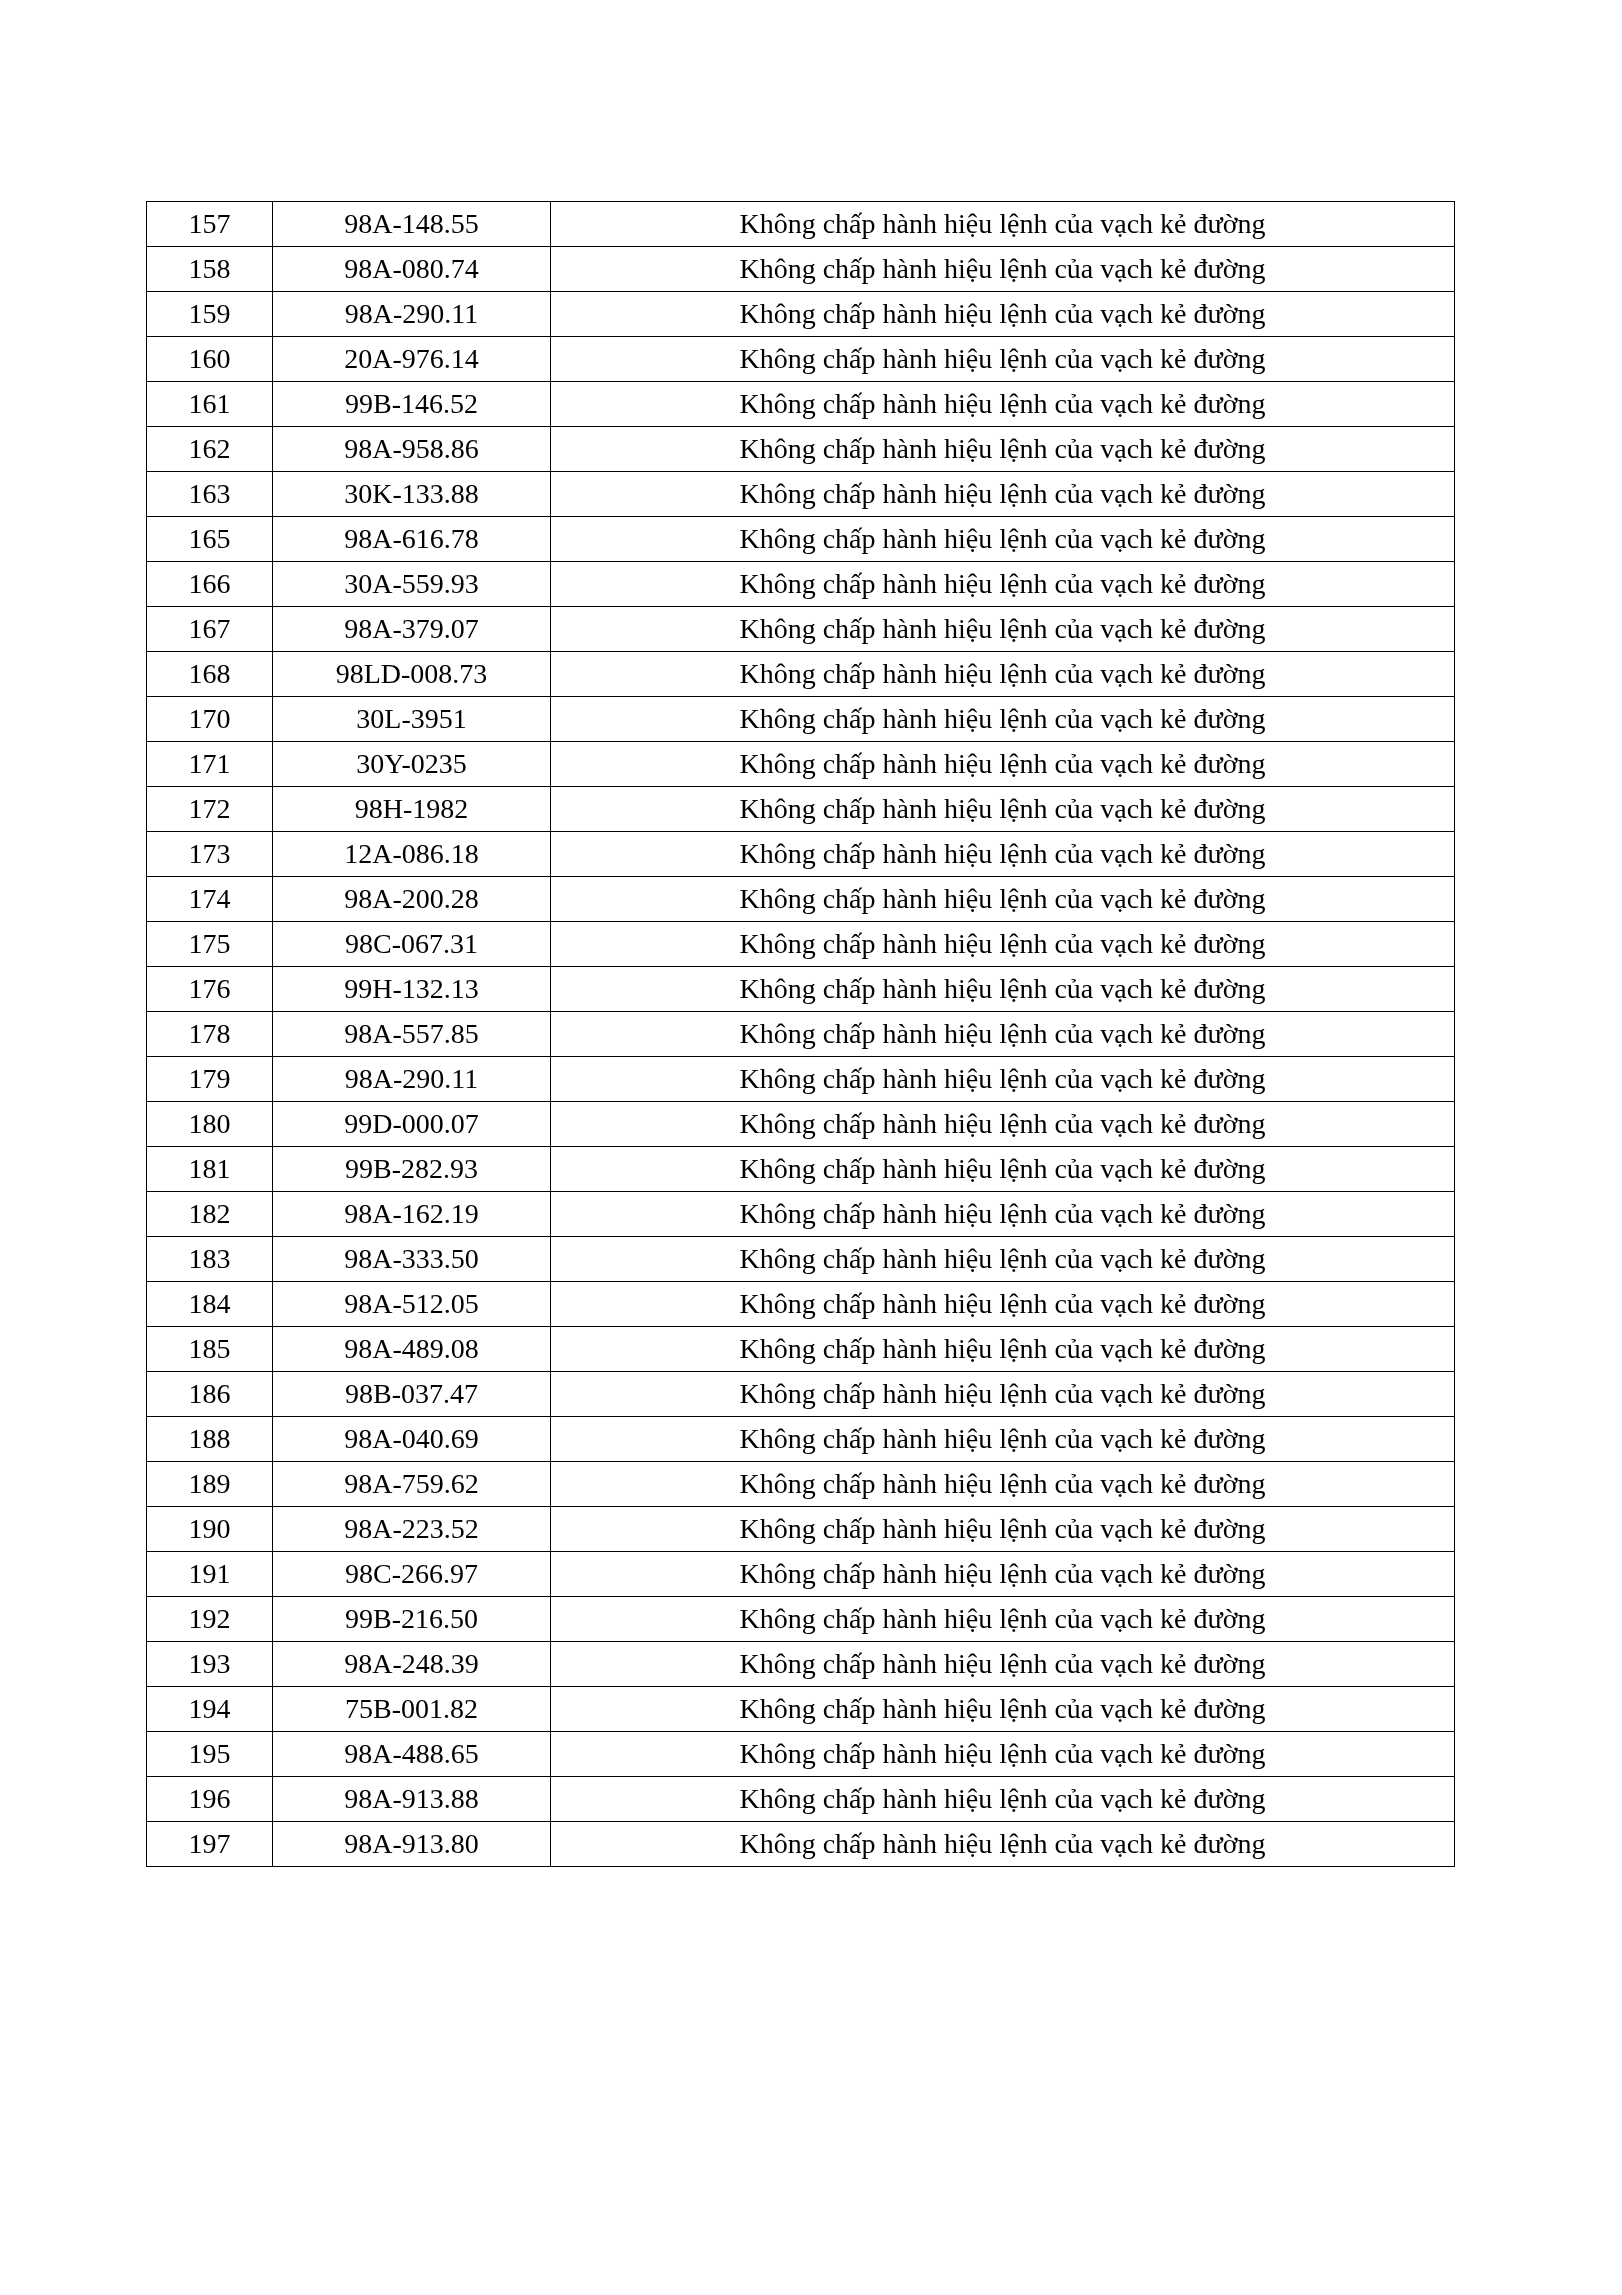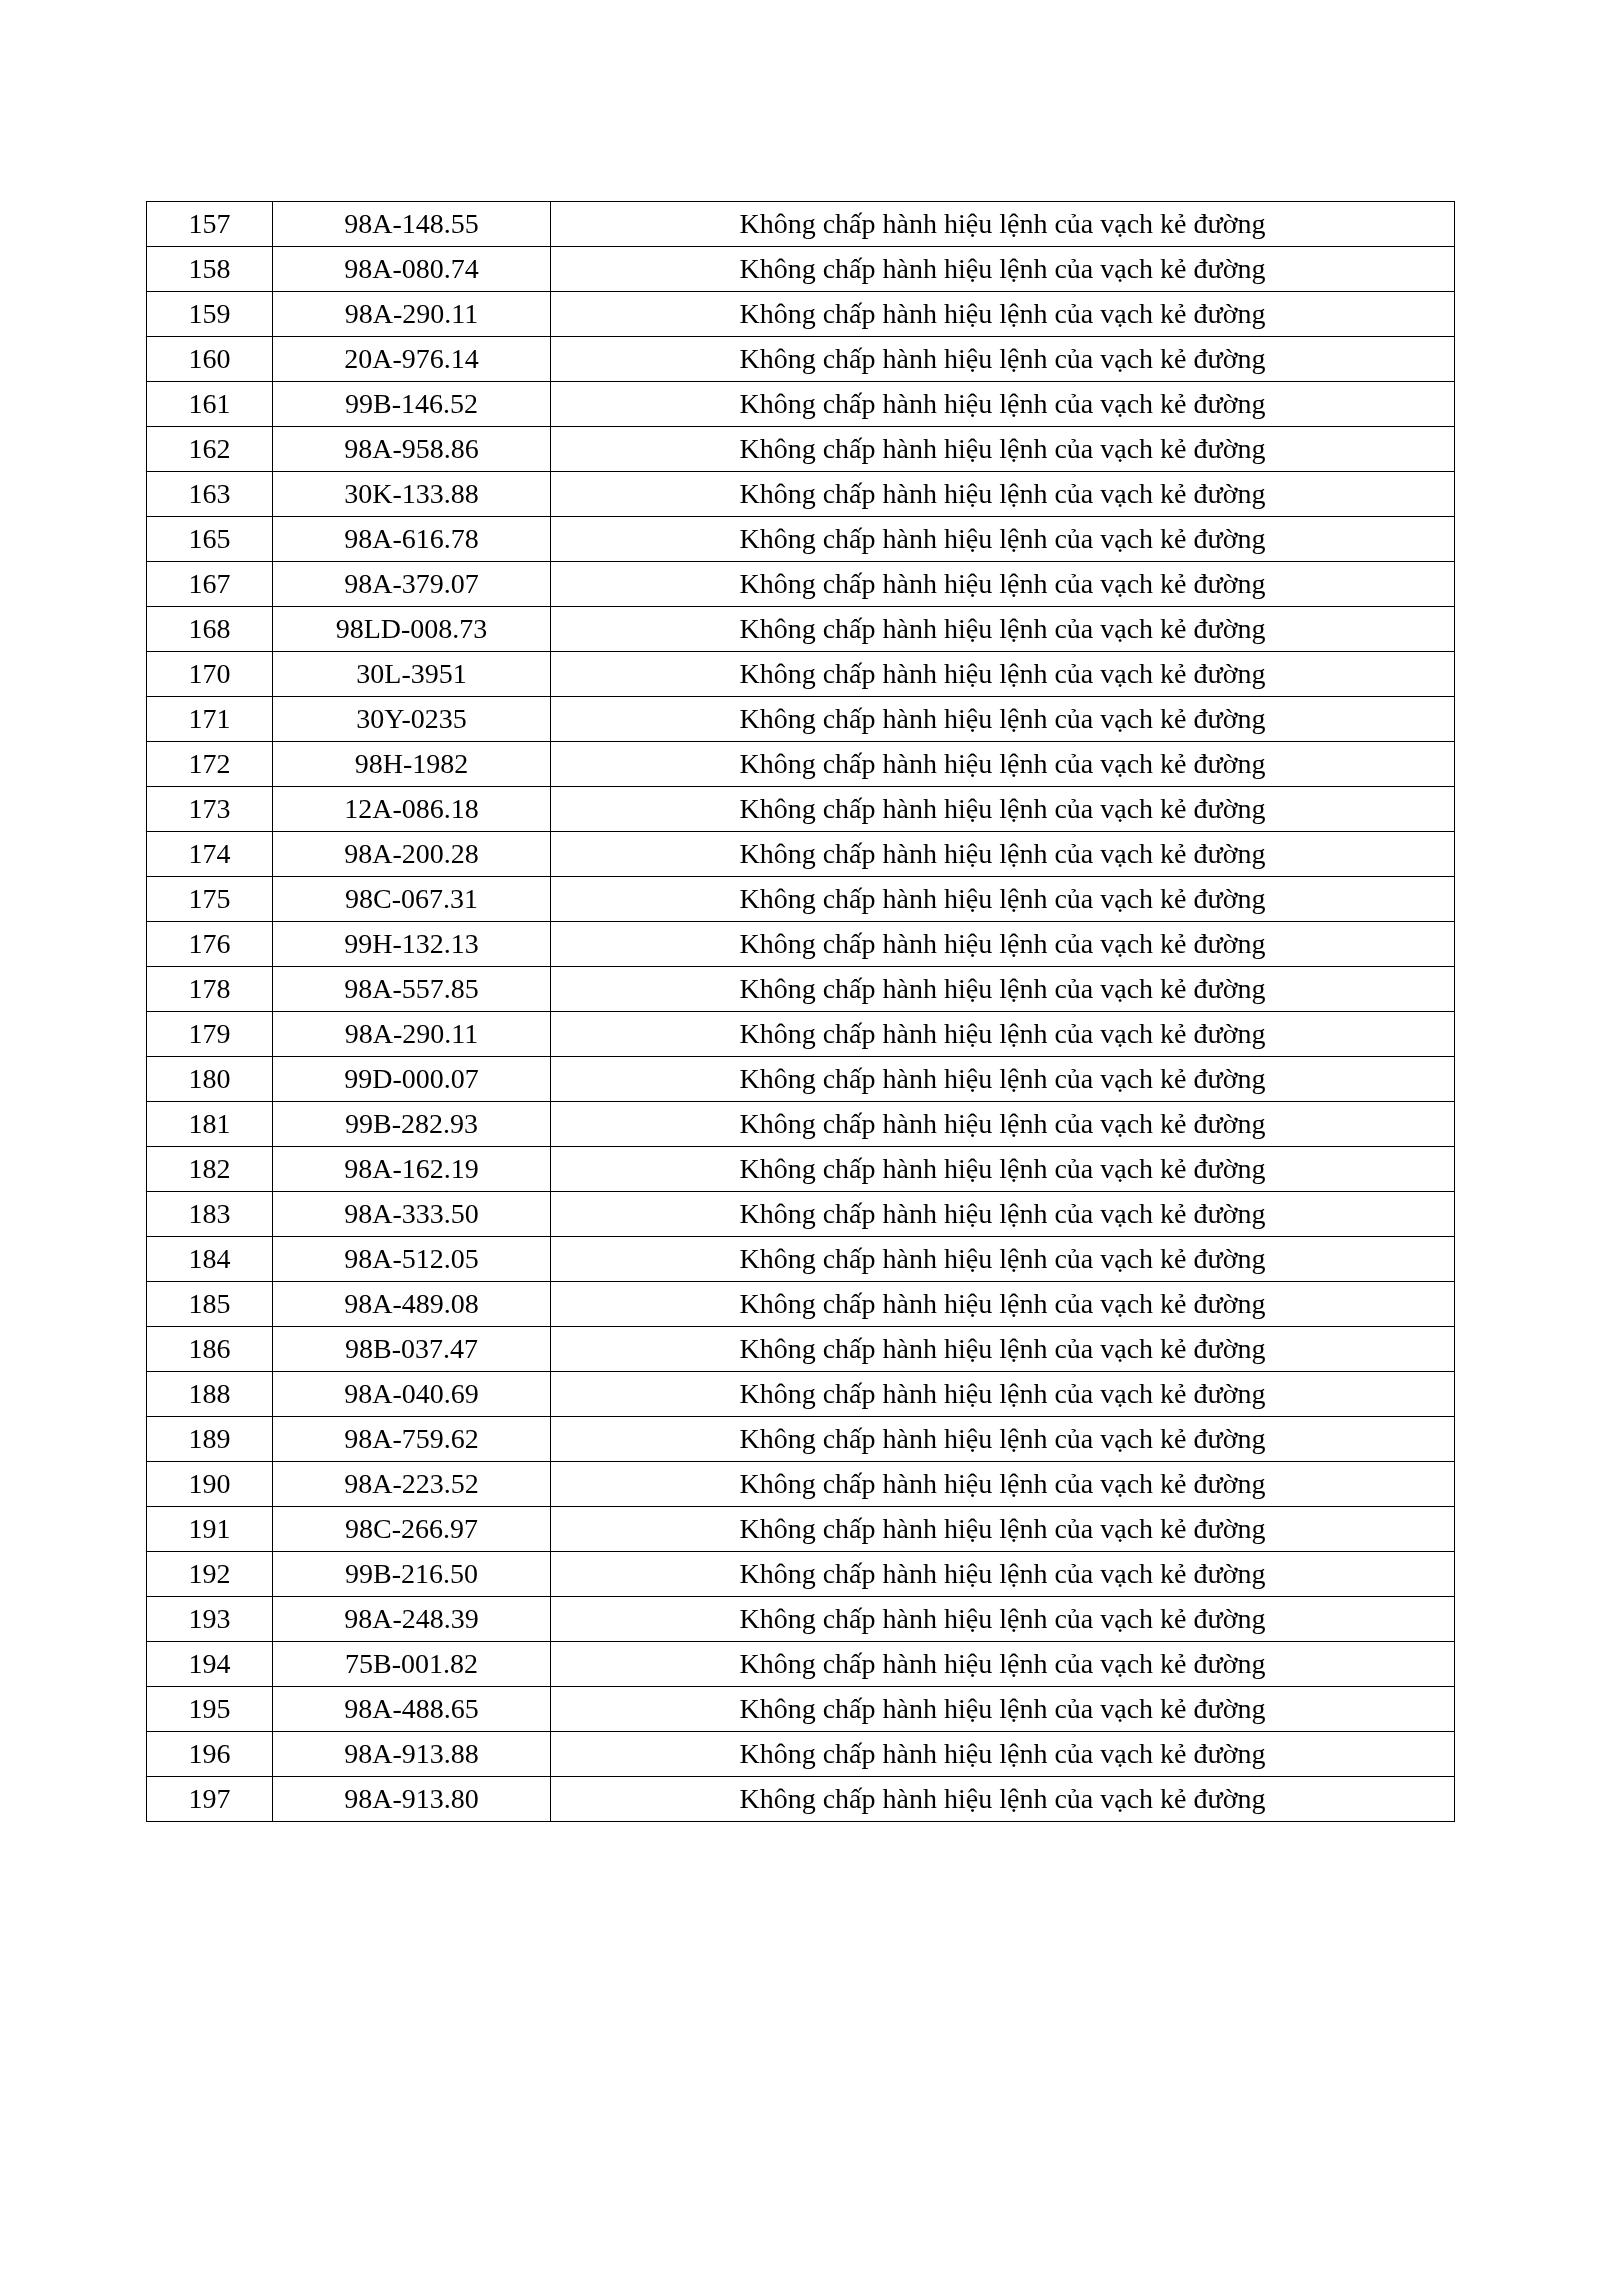--- a/index.html
+++ b/index.html
@@ -102,20 +102,25 @@
             <td class="stt">163</td>
             <td class="plate">30K-133.88</td>
             <td class="viol">Không chấp hành hiệu lệnh của vạch kẻ đường</td>
           </tr>
           <tr>
             <td class="stt">165</td>
             <td class="plate">98A-616.78</td>
             <td class="viol">Không chấp hành hiệu lệnh của vạch kẻ đường</td>
           </tr>
           <tr>
+            <td class="stt">166</td>
+            <td class="plate">30A-559.93</td>
+            <td class="viol">Không chấp hành hiệu lệnh của vạch kẻ đường</td>
+          </tr>
+          <tr>
             <td class="stt">167</td>
             <td class="plate">98A-379.07</td>
             <td class="viol">Không chấp hành hiệu lệnh của vạch kẻ đường</td>
           </tr>
           <tr>
             <td class="stt">168</td>
             <td class="plate">98LD-008.73</td>
             <td class="viol">Không chấp hành hiệu lệnh của vạch kẻ đường</td>
           </tr>
           <tr>

